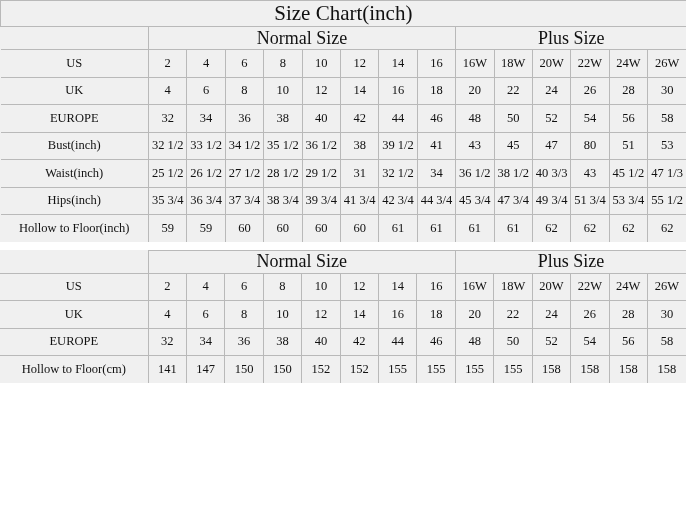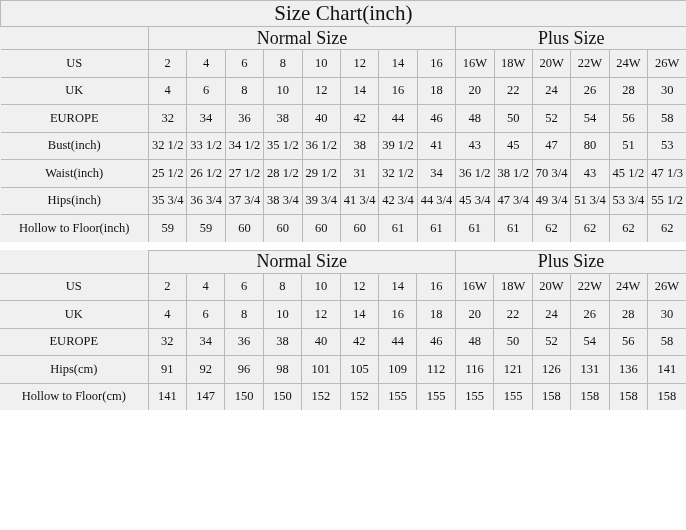--- a/index.html
+++ b/index.html
@@ -180,21 +180,21 @@
           <td class="small-num">25 1/2</td>
           <td class="small-num">26 1/2</td>
           <td class="small-num">27 1/2</td>
           <td class="small-num">28 1/2</td>
           <td class="small-num">29 1/2</td>
           <td class="num-cell">31</td>
           <td class="small-num">32 1/2</td>
           <td class="num-cell">34</td>
           <td class="small-num">36 1/2</td>
           <td class="small-num">38 1/2</td>
-          <td class="small-num">70 3/4</td>
+          <td class="small-num">40 3/3</td>
           <td class="num-cell">43</td>
           <td class="small-num">45 1/2</td>
           <td class="small-num last-col">47 1/3</td>
         </tr>
 
         <tr class="data-row">
           <td class="row-label first-col">Hips(inch)</td>
           <td class="small-num">35 3/4</td>
           <td class="small-num">36 3/4</td>
           <td class="small-num">37 3/4</td>
@@ -296,37 +296,20 @@
           <td class="num-cell">48</td>
           <td class="num-cell">50</td>
           <td class="num-cell">52</td>
           <td class="num-cell">54</td>
           <td class="num-cell">56</td>
           <td class="num-cell last-col">58</td>
         </tr>
 
 
 
-        <tr class="data-row">
-          <td class="row-label first-col">Hips(cm)</td>
-          <td class="num-cell">91</td>
-          <td class="num-cell">92</td>
-          <td class="num-cell">96</td>
-          <td class="num-cell">98</td>
-          <td class="num-cell">101</td>
-          <td class="num-cell">105</td>
-          <td class="num-cell">109</td>
-          <td class="num-cell">112</td>
-          <td class="num-cell">116</td>
-          <td class="num-cell">121</td>
-          <td class="num-cell">126</td>
-          <td class="num-cell">131</td>
-          <td class="num-cell">136</td>
-          <td class="num-cell last-col">141</td>
-        </tr>
 
         <tr class="data-row bottom-row">
           <td class="row-label first-col">Hollow to Floor(cm)</td>
           <td class="num-cell">141</td>
           <td class="num-cell">147</td>
           <td class="num-cell">150</td>
           <td class="num-cell">150</td>
           <td class="num-cell">152</td>
           <td class="num-cell">152</td>
           <td class="num-cell">155</td>

